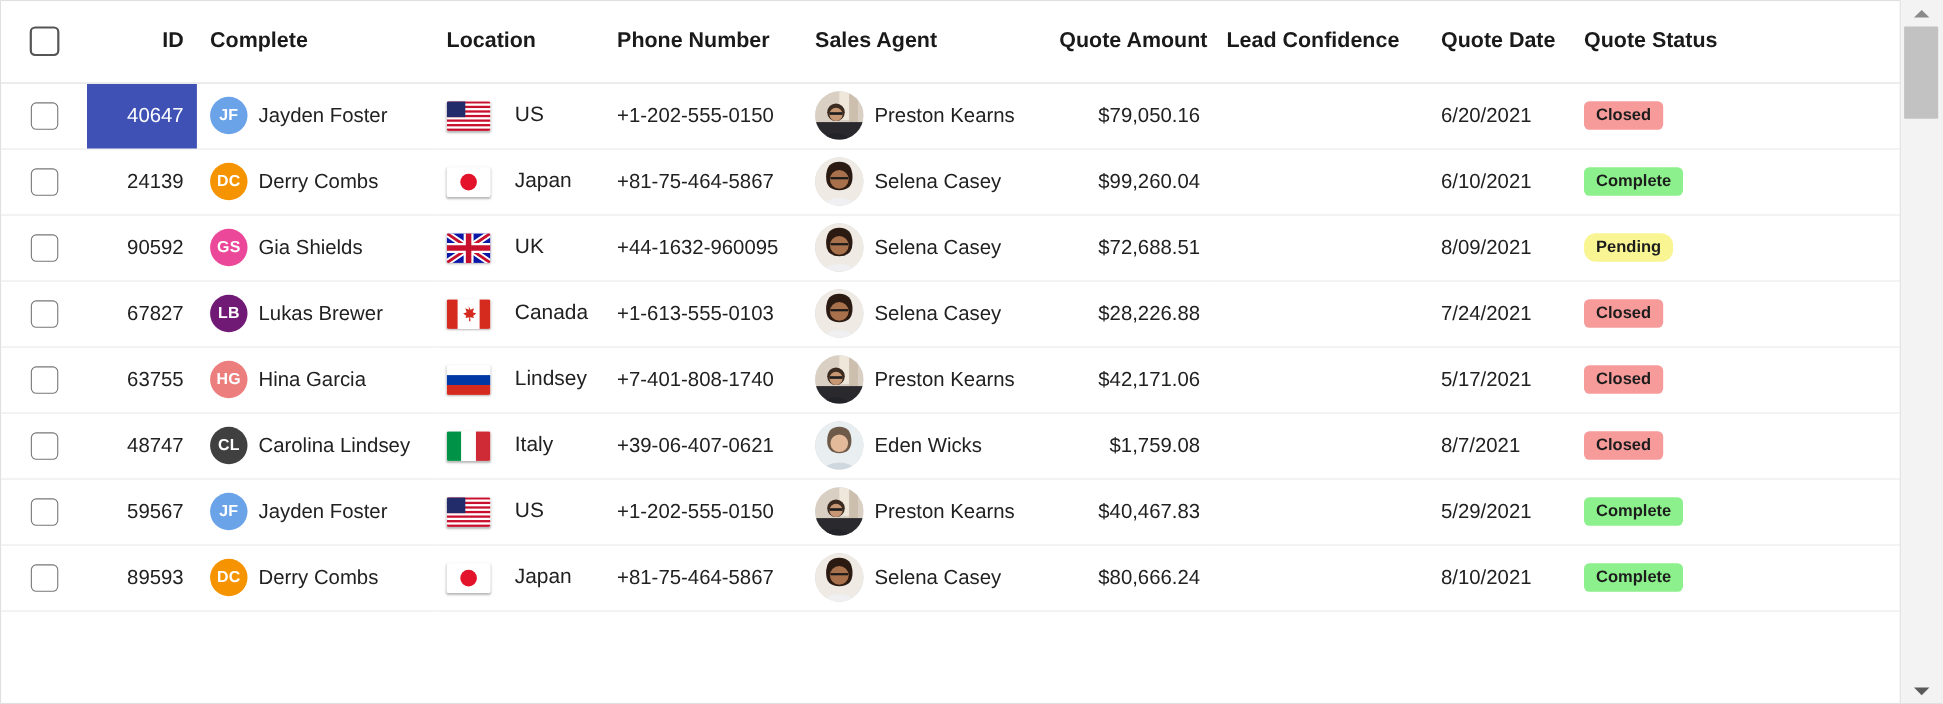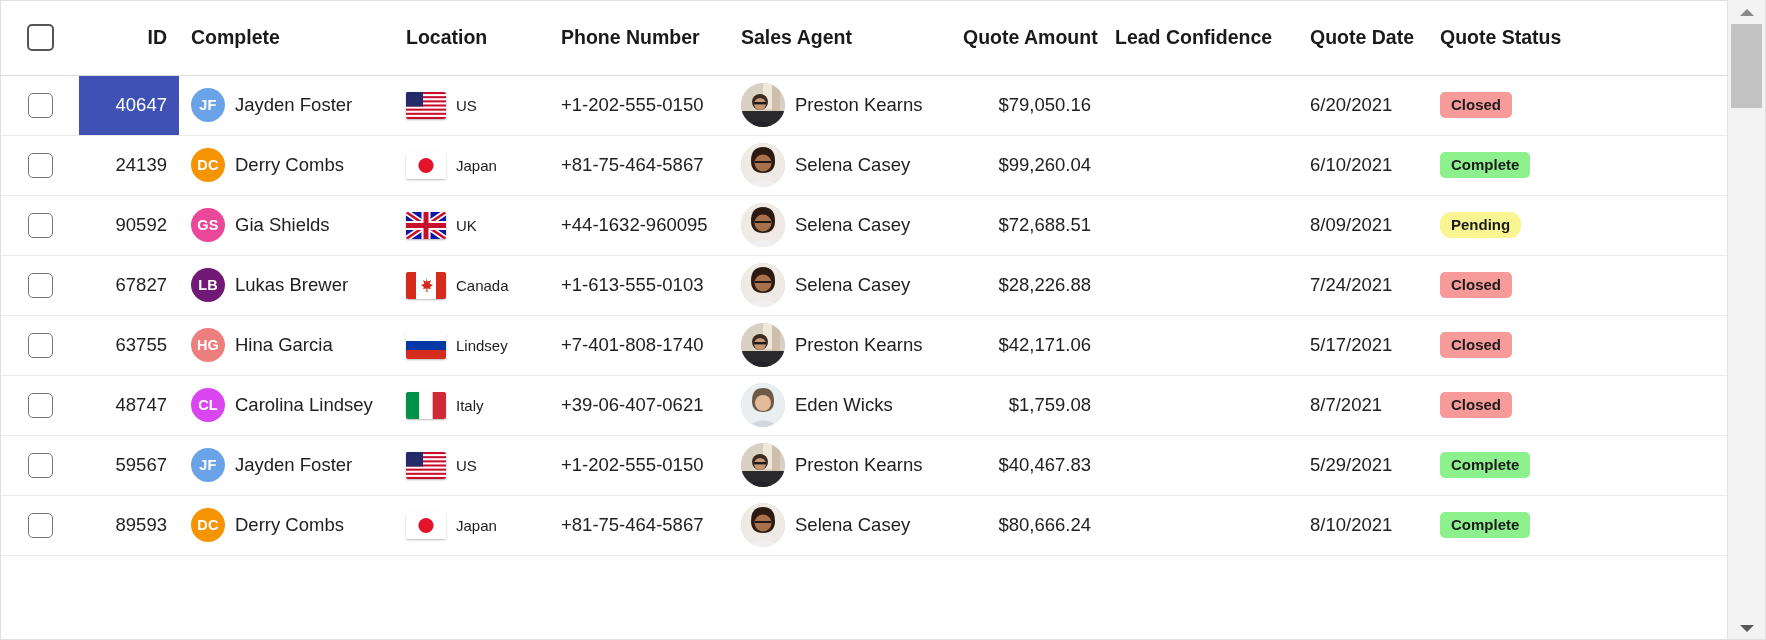--- a/index.html
+++ b/index.html
@@ -99,21 +99,21 @@
 
   
   .flag {
     width: 40px; height: 27px;
     flex: 0 0 auto;
     border-radius: 2px;
     box-shadow: 0 1px 2px rgba(0,0,0,.28);
     overflow: hidden;
     display: block;
   }
-  .loc-name { font-size: 15px; }
+  .loc-name { font-size: 19px; margin-left: 12px; }
 
   
   .agent-photo {
     width: 44px; height: 44px;
     border-radius: 50%;
     flex: 0 0 auto;
     overflow: hidden;
     background: #d8d8d8;
     position: relative;
   }
@@ -416,21 +416,21 @@
             <td class="ta-r"><span>$42,171.06</span></td>
             <td><span class="pbar-track"><span class="pbar-fill" style="width: 100%;"></span></span></td>
             <td><span>5/17/2021</span></td>
             <td><span class="badge" style="background: rgb(247, 154, 154);">Closed</span></td>
           </tr>
           <tr>
             <td class="ta-c"><span class="cbx"></span></td>
             <td class="ta-r"><span>48747</span></td>
             <td>
               <span class="cell-flex">
-                <span class="avatar" style="background: #d946ef;">CL</span>
+                <span class="avatar" style="background: #404040;">CL</span>
                 <span class="cust-name">Carolina Lindsey</span>
               </span>
             </td>
             <td>
               <span class="cell-flex">
                 <span class="flag"><svg viewBox="0 0 40 27" preserveAspectRatio="none">
                     <rect width="13.34" height="27" x="0" fill="#009246"></rect>
                     <rect width="13.34" height="27" x="13.33" fill="#fff"></rect>
                     <rect width="13.34" height="27" x="26.66" fill="#ce2b37"></rect>
                   </svg></span>

